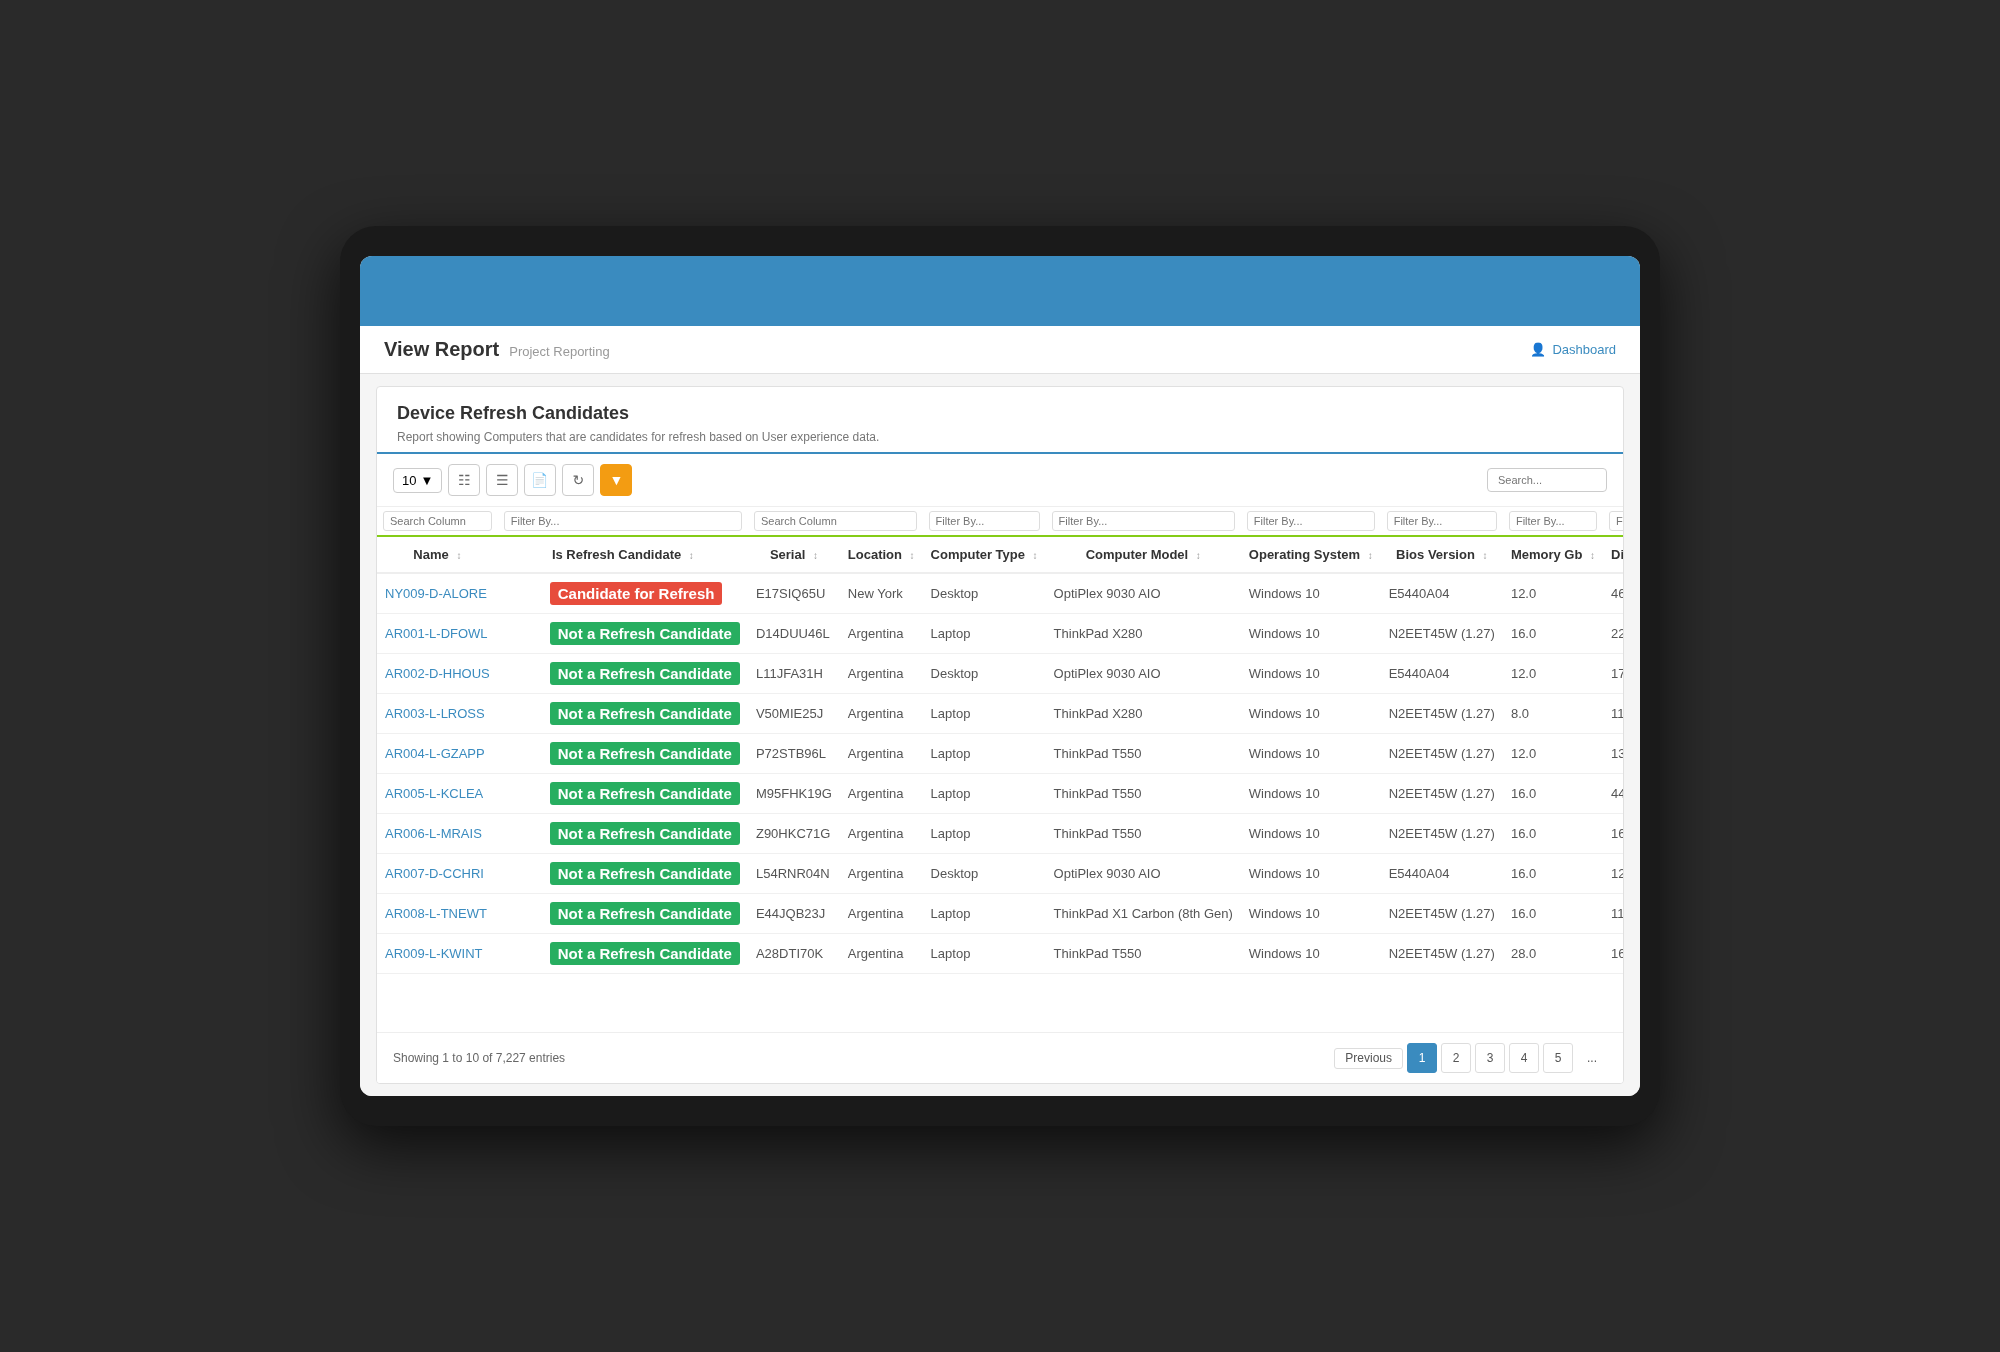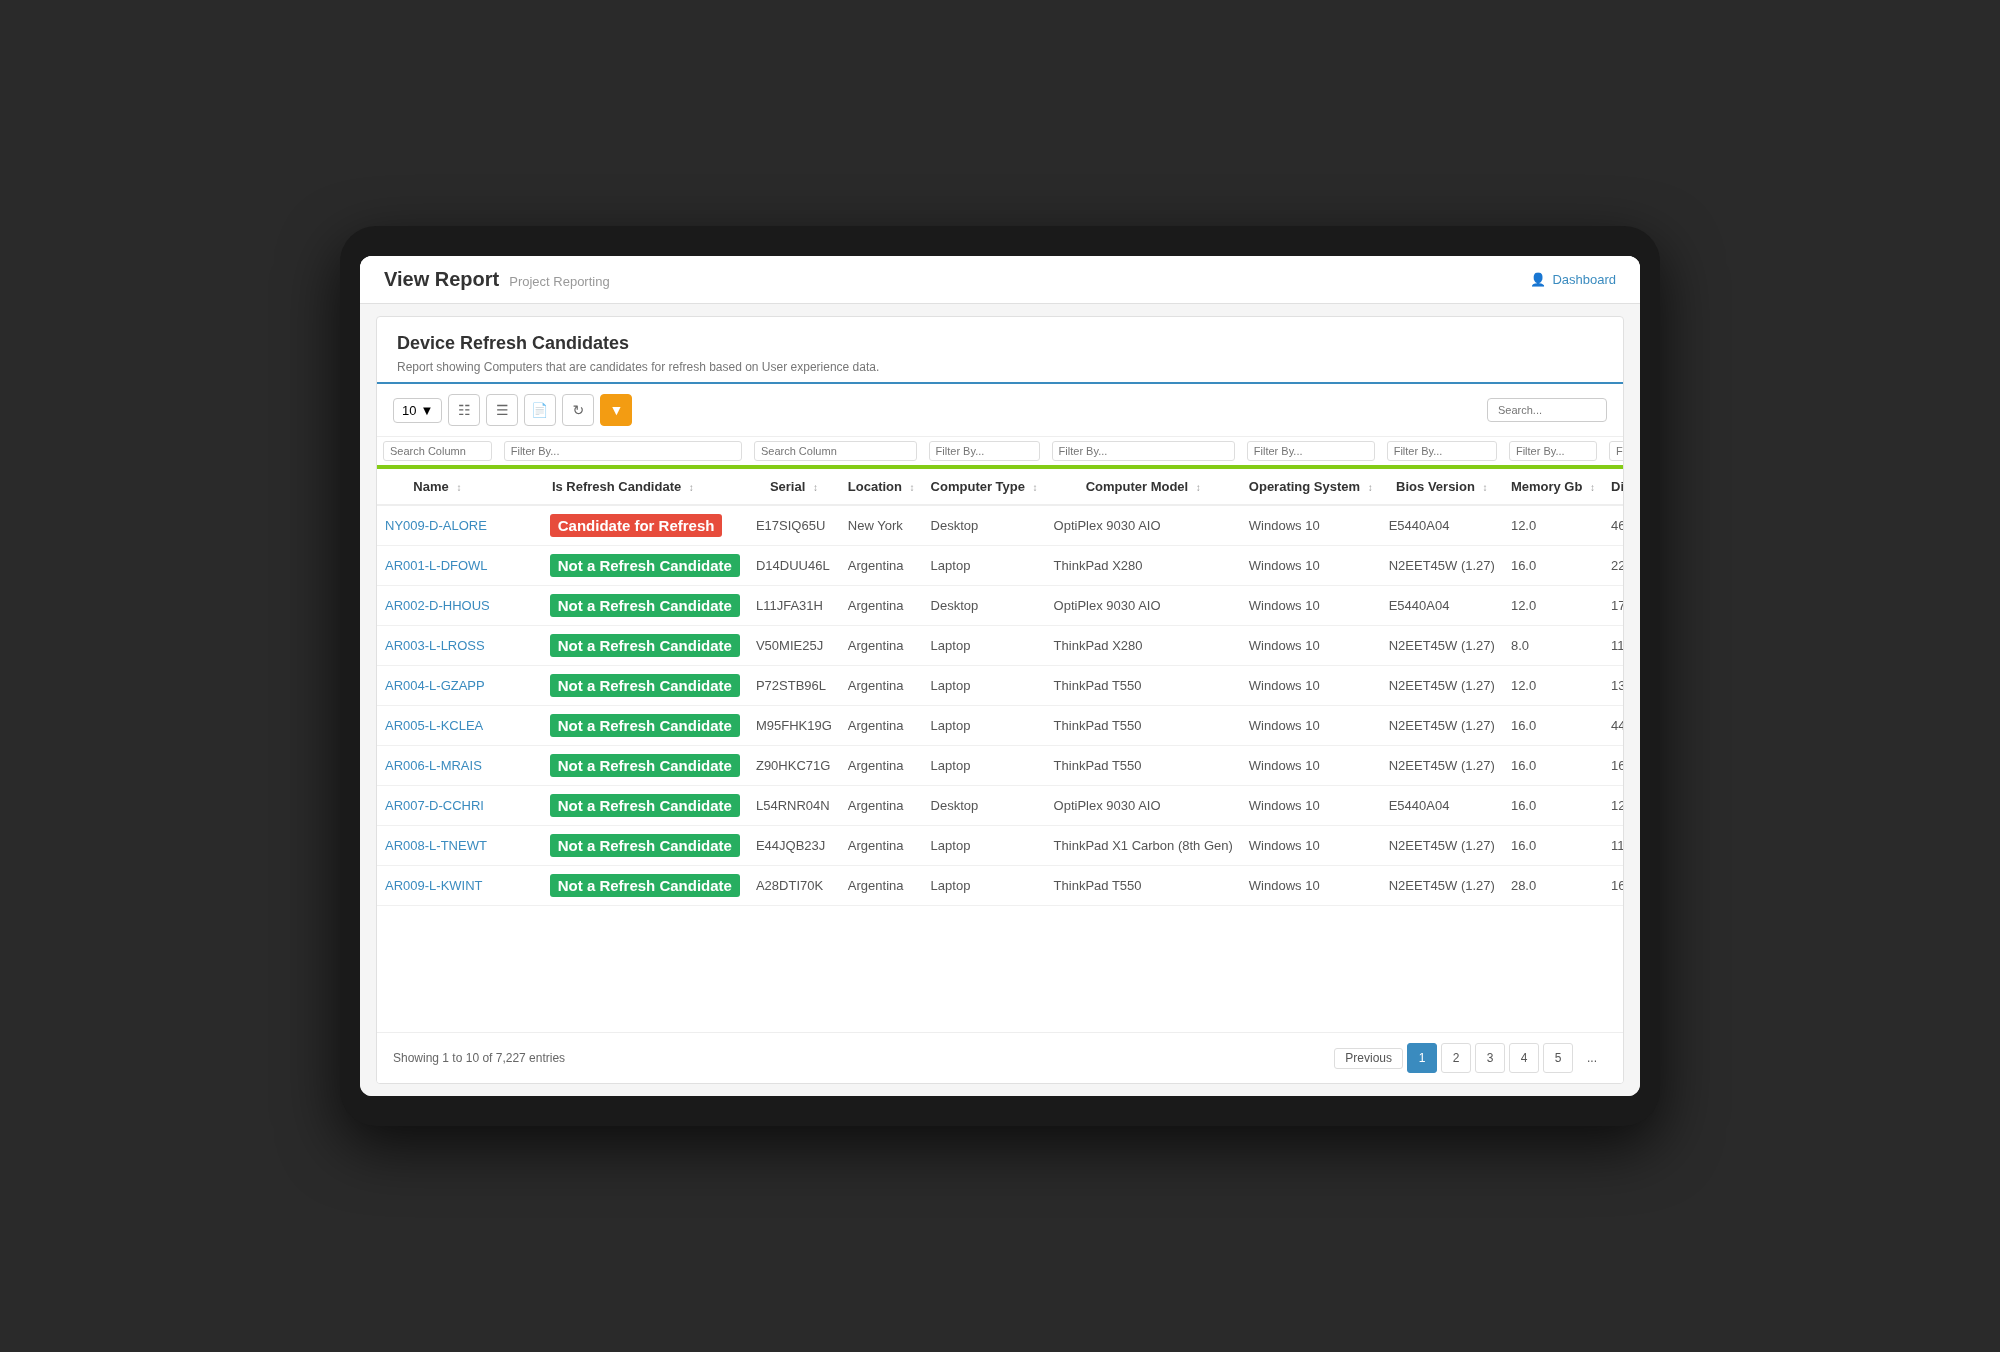--- a/index.html
+++ b/index.html
@@ -21,20 +21,21 @@
       display: flex;
       flex-direction: column;
       overflow: hidden;
     }
     .tablet-screen {
       flex: 1;
       background: #f0f0f0;
       border-radius: 12px;
       overflow: hidden;
       display: flex;
+      flex-direction: column;
     }
     .top-bar {
       background: #3a8bbf;
       height: 70px;
       flex-shrink: 0;
     }
     .main-content {
       flex: 1;
       background: #f5f5f5;
       overflow: hidden;
@@ -157,21 +158,21 @@
       position: relative;
     }
     table {
       width: 100%;
       border-collapse: collapse;
       font-size: 13px;
       min-width: 1200px;
     }
     .filter-row td {
       padding: 4px 6px;
-      border-bottom: 4px solid #84cc16;
+      border-bottom: 2px solid #84cc16;
     }
     .filter-input {
       border: 1px solid #ddd;
       border-radius: 3px;
       padding: 3px 6px;
       font-size: 11px;
       width: 100%;
       color: #666;
       background: #fff;
     }

